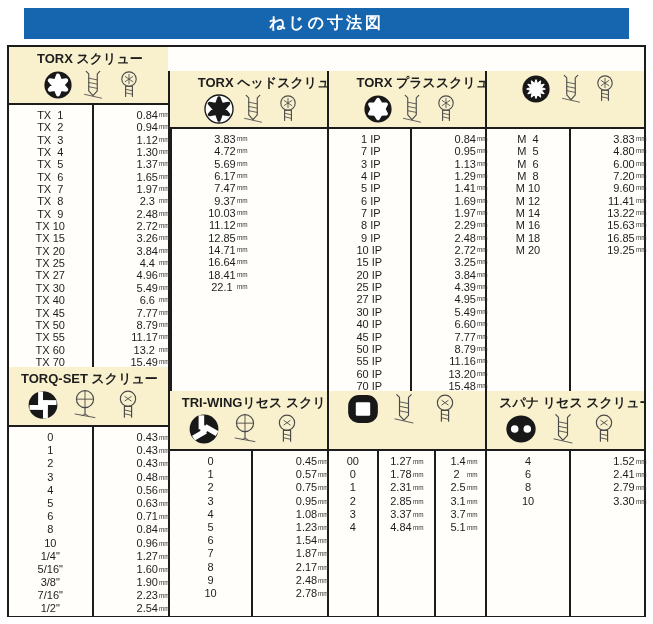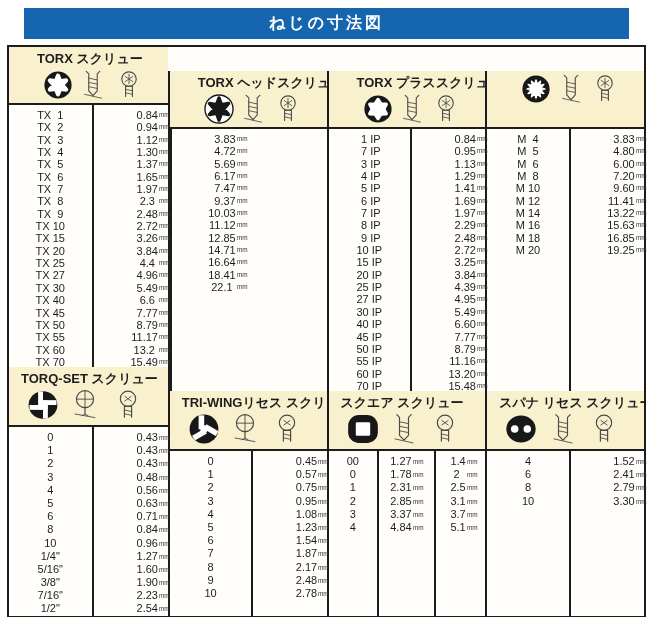--- a/index.html
+++ b/index.html
@@ -463,21 +463,20 @@
             <div class="cell"><span class="num">1.54</span><span class="unit">mm</span></div>
             <div class="cell"><span class="num">1.87</span><span class="unit">mm</span></div>
             <div class="cell"><span class="num">2.17</span><span class="unit">mm</span></div>
             <div class="cell"><span class="num">2.48</span><span class="unit">mm</span></div>
             <div class="cell"><span class="num">2.78</span><span class="unit">mm</span></div>
           </div>
         </div>
     </div>
     <div class="panel cols3">
       <div class="phead">
-        <div class="panel-title">スクエア スクリュー</div>
         <div class="icons">
             <span>
               <svg width="36" height="36" viewBox="-20 -20 40 40" xmlns="http://www.w3.org/2000/svg">
                 <rect x="-16.5" y="-15.5" width="33" height="31" rx="12" fill="#181818"></rect>
                 <rect x="-8" y="-7.5" width="16" height="15" rx="1.5" fill="#fff"></rect>
               </svg>
             </span>
             <span>
               <svg width="36" height="36" viewBox="-20 -20 40 40" xmlns="http://www.w3.org/2000/svg">
                 <g stroke="#4a4a4a" stroke-width="1.3" fill="none" stroke-linecap="round">

